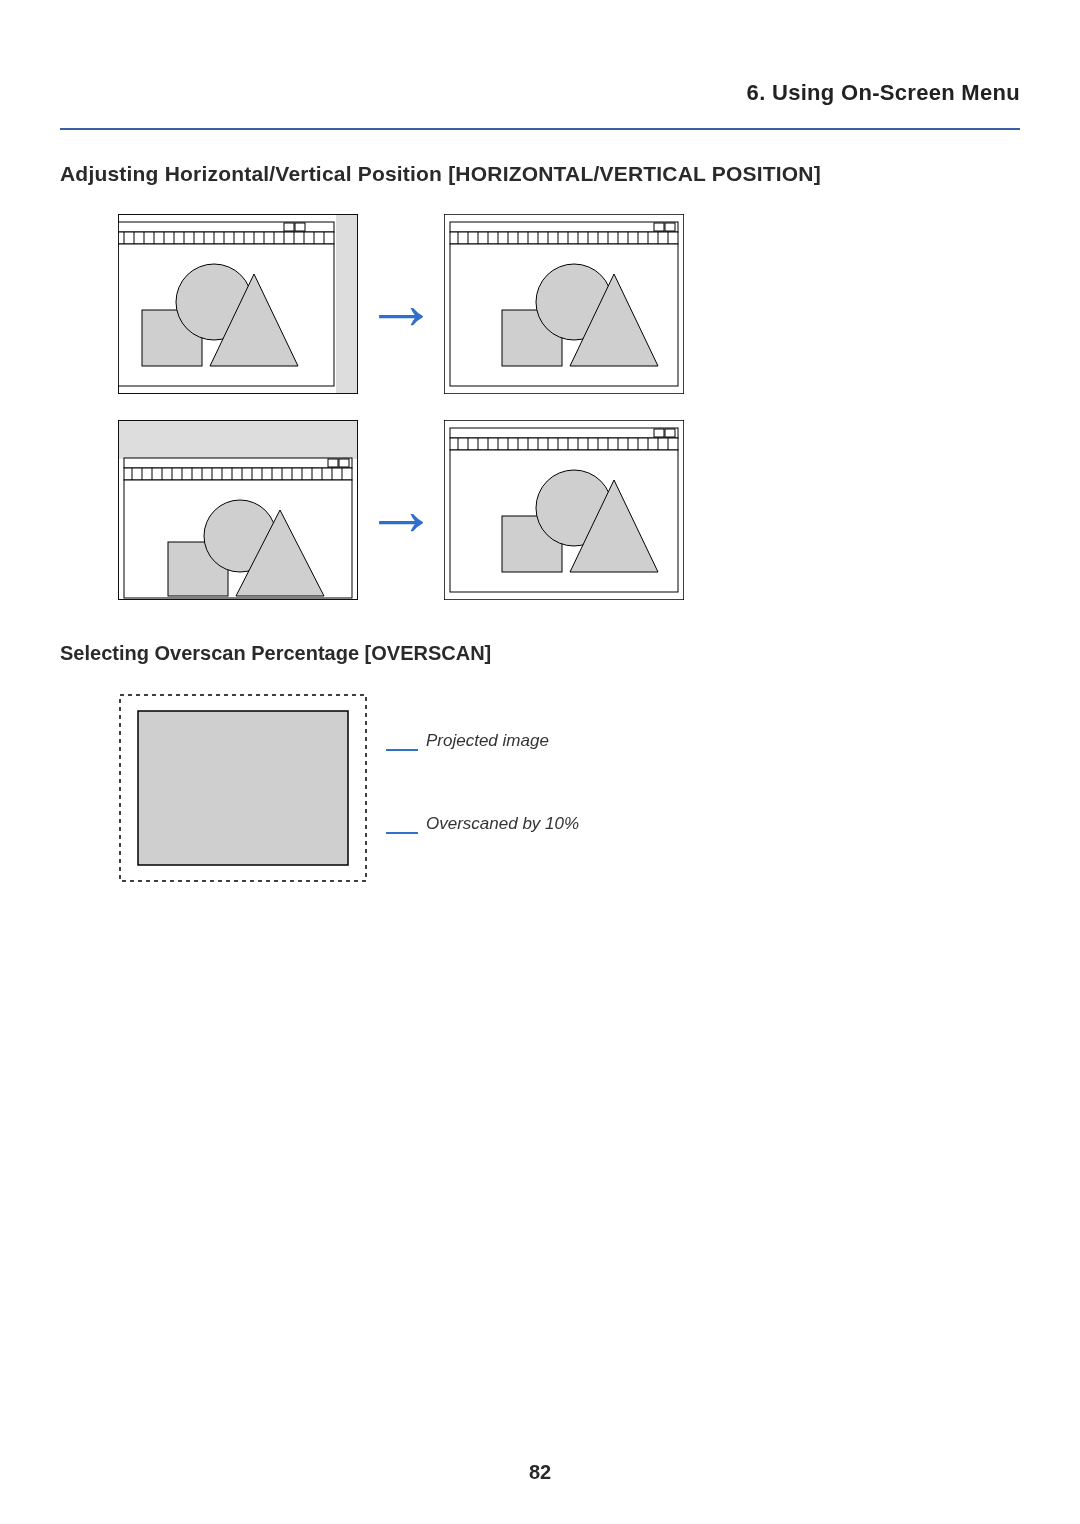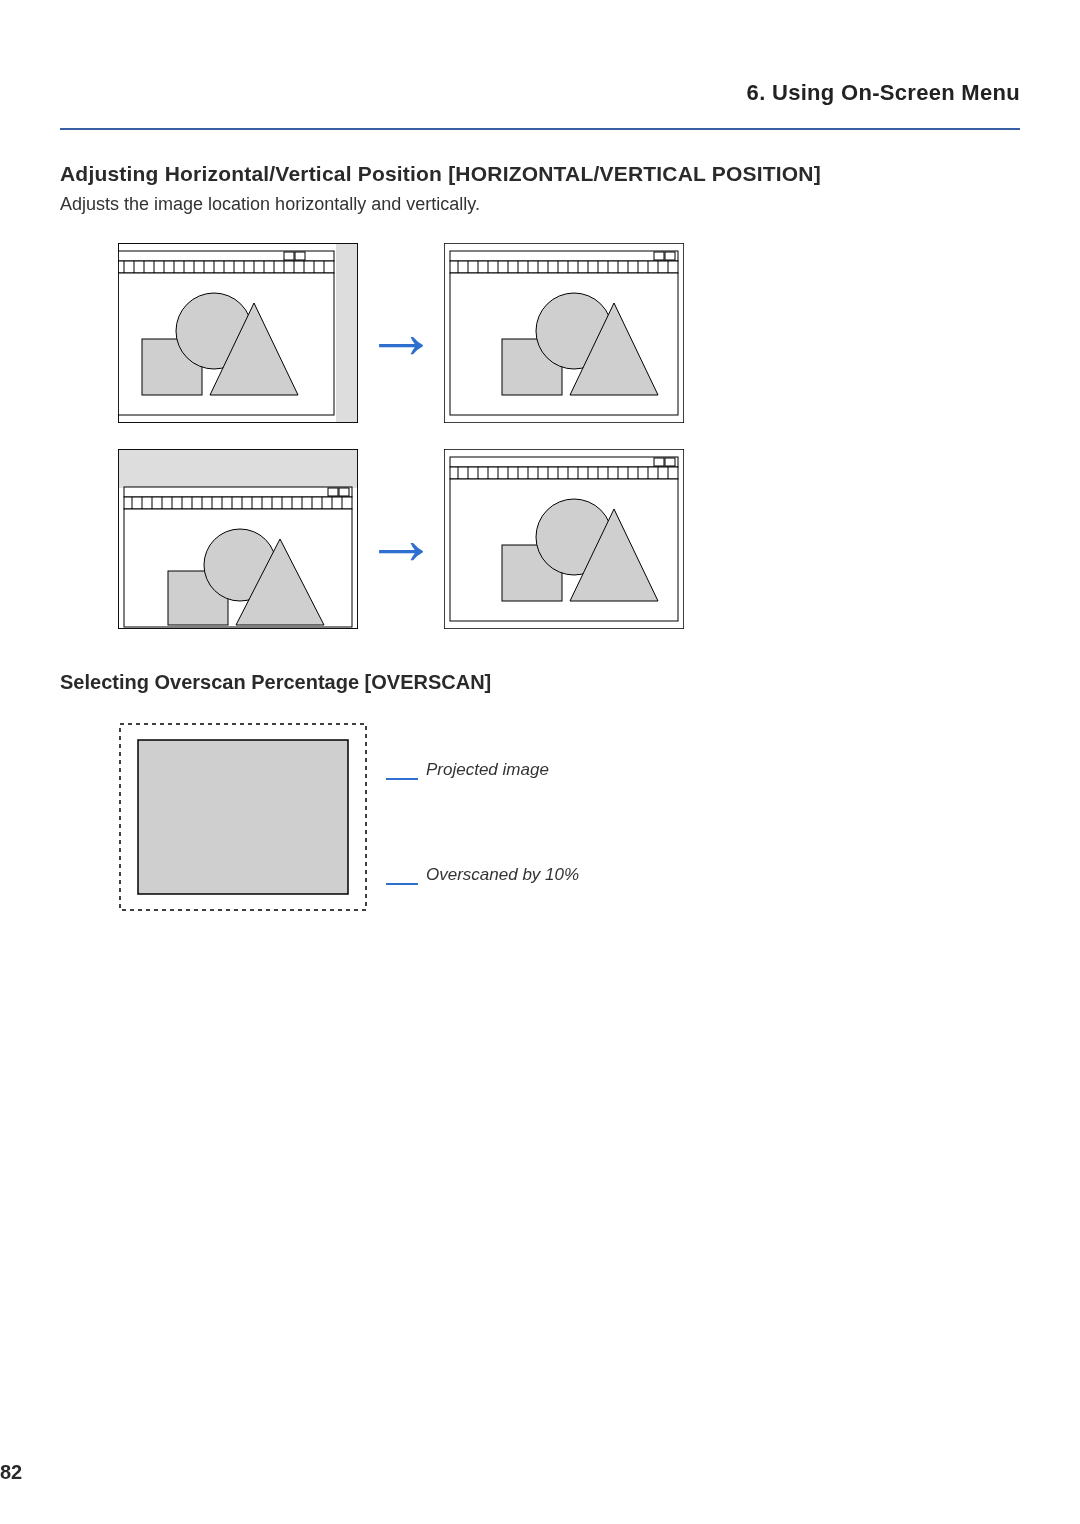--- a/index.html
+++ b/index.html
@@ -9,31 +9,30 @@
   .body{font-weight:400;font-size:18px;margin-top:8px;color:#333}
   .figs{margin-top:28px;margin-left:58px}
   .row{display:flex;align-items:center;margin-bottom:26px}
   .arrow{color:#2f6fd0;font-size:74px;line-height:1;margin:0 6px;font-weight:300;font-family:Arial,sans-serif}
   svg.panel{display:block}
   .h2{font-weight:700;font-size:20px;margin-top:42px}
   .overscan-wrap{margin-top:28px;margin-left:58px;display:flex;align-items:flex-start}
   .labels{margin-left:18px;font-style:italic;font-size:17px;color:#333;position:relative;height:190px}
   .lbl{position:absolute;display:flex;align-items:flex-end;white-space:nowrap}
   .lbl .line{width:32px;height:2px;background:#2f6fd0;margin-right:8px}
-  .pnum{position:absolute;bottom:40px;left:0;right:0;text-align:left;font-weight:800;font-size:20px}
+  .pnum{position:absolute;bottom:40px;left:0;right:0;text-align:center;font-weight:800;font-size:20px}
 </style>
 </head>
 <body>
 
 <div class="page">
 
   <div class="hdr">6. Using On-Screen Menu</div>
 
   <div class="h1">Adjusting Horizontal/Vertical Position [HORIZONTAL/VERTICAL POSITION]</div>
-  <div class="body">Adjusts the image location horizontally and vertically.</div>
 
   <div class="figs">
 
     <div class="row">
 
       <svg class="panel" width="240" height="180">
         <rect x="0" y="0" width="240" height="180" fill="#fff" stroke="#000" stroke-width="1.5"></rect>
 
         <g transform="translate(-34,0)">
           <rect x="34" y="8" width="216" height="10" fill="#fff" stroke="#000"></rect>
@@ -204,21 +203,21 @@
 
       <rect x="2" y="2" width="246" height="186" fill="none" stroke="#000" stroke-width="1.5" stroke-dasharray="4 4"></rect>
 
       <rect x="20" y="18" width="210" height="154" fill="#cfcfcf" stroke="#000" stroke-width="1.5"></rect>
     </svg>
     <div class="labels">
       <div class="lbl" style="top:38px">
         <span class="line"></span>
         <span>Projected image</span>
       </div>
-      <div class="lbl" style="top:143px">
+      <div class="lbl" style="top:121px">
         <span class="line"></span>
         <span>Overscaned by 10%</span>
       </div>
     </div>
   </div>
 
   <div class="pnum">82</div>
 </div>
 
 </body></html>

